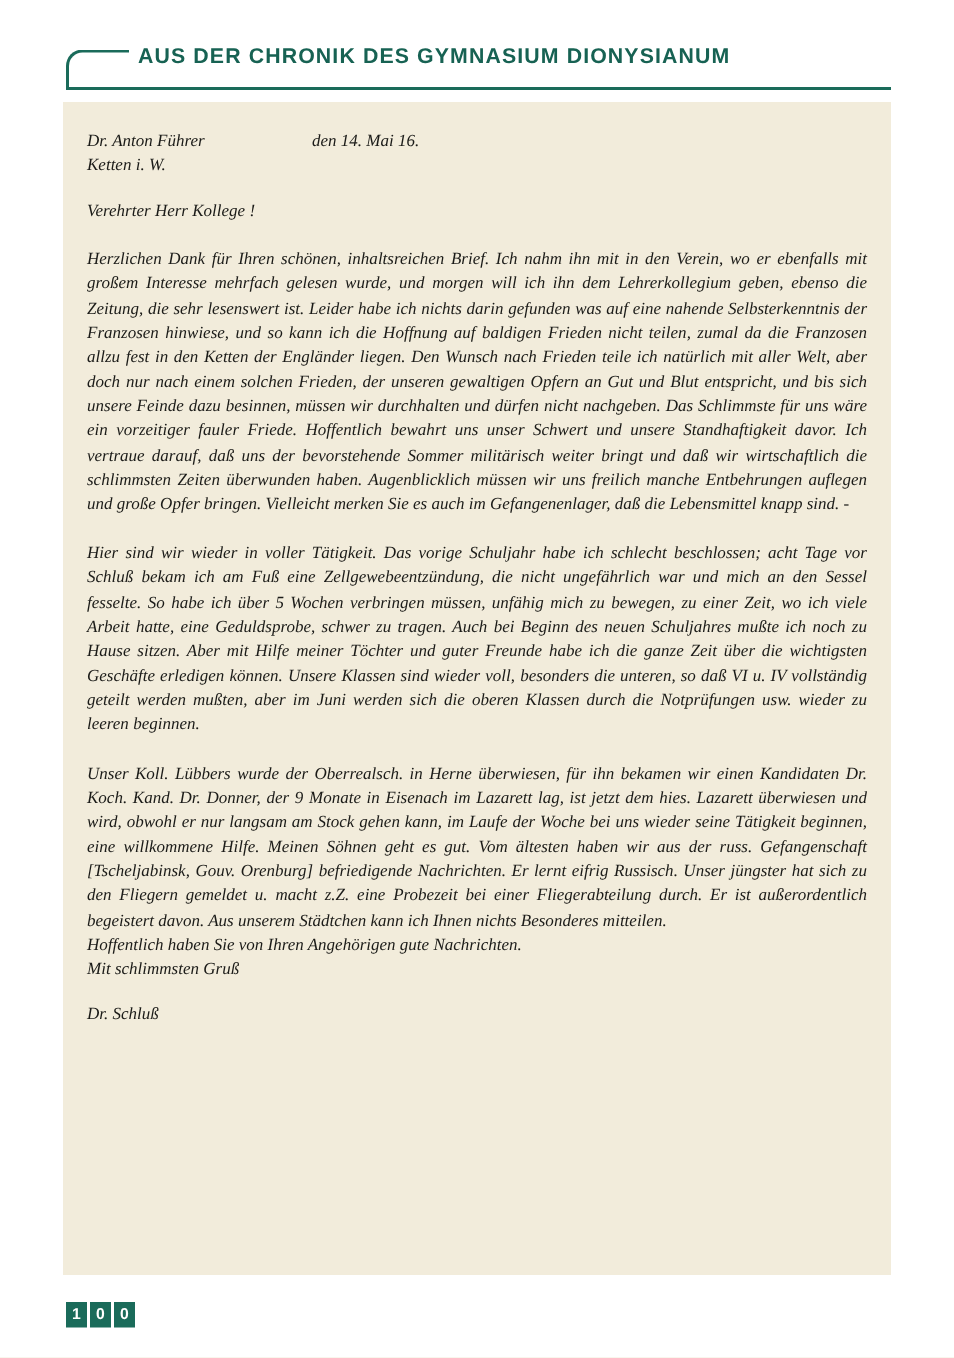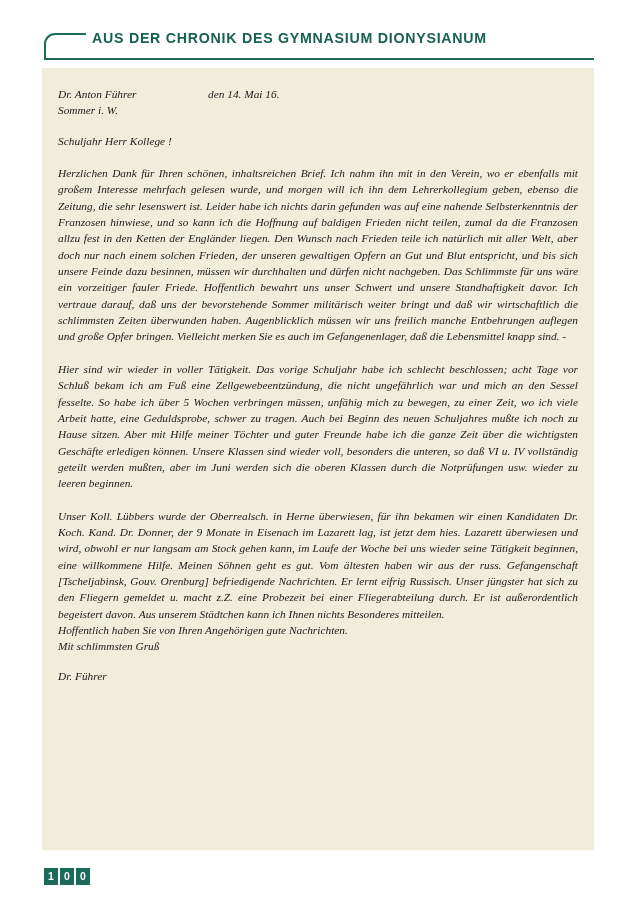--- a/index.html
+++ b/index.html
@@ -112,35 +112,35 @@
   <div id="header-title">AUS DER CHRONIK DES GYMNASIUM DIONYSIANUM</div>
   <div id="header-rule"></div>
 </div>
 
 <div id="letter-panel">
 
   <div class="letter-body">
 
     <div id="letterhead">
       <span class="lh-row"><span class="lh-name">Dr. Anton Führer</span><span>den 14. Mai 16.</span></span>
-      <span class="lh-row">Sommer i. W.</span>
+      <span class="lh-row">Ketten i. W.</span>
     </div>
 
-    <div id="salutation">Schuljahr Herr Kollege !</div>
+    <div id="salutation">Verehrter Herr Kollege !</div>
 
     <p class="para">Herzlichen Dank für Ihren schönen, inhaltsreichen Brief. Ich nahm ihn mit in den Verein, wo er ebenfalls mit großem Interesse mehrfach gelesen wurde, und morgen will ich ihn dem Lehrerkollegium geben, ebenso die Zeitung, die sehr lesenswert ist. Leider habe ich nichts darin gefunden was auf eine nahende Selbsterkenntnis der Franzosen hinwiese, und so kann ich die Hoffnung auf baldigen Frieden nicht teilen, zumal da die Franzosen allzu fest in den Ketten der Engländer liegen. Den Wunsch nach Frieden teile ich natürlich mit aller Welt, aber doch nur nach einem solchen Frieden, der unseren gewaltigen Opfern an Gut und Blut entspricht, und bis sich unsere Feinde dazu besinnen, müssen wir durchhalten und dürfen nicht nachgeben. Das Schlimmste für uns wäre ein vorzeitiger fauler Friede. Hoffentlich bewahrt uns unser Schwert und unsere Standhaftigkeit davor. Ich vertraue darauf, daß uns der bevorstehende Sommer militärisch weiter bringt und daß wir wirtschaftlich die schlimmsten Zeiten überwunden haben. Augenblicklich müssen wir uns freilich manche Entbehrungen auflegen und große Opfer bringen. Vielleicht merken Sie es auch im Gefangenenlager, daß die Lebensmittel knapp sind. -</p>
     <p class="para">Hier sind wir wieder in voller Tätigkeit. Das vorige Schuljahr habe ich schlecht beschlossen; acht Tage vor Schluß bekam ich am Fuß eine Zellgewebeentzündung, die nicht ungefährlich war und mich an den Sessel fesselte. So habe ich über 5 Wochen verbringen müssen, unfähig mich zu bewegen, zu einer Zeit, wo ich viele Arbeit hatte, eine Geduldsprobe, schwer zu tragen. Auch bei Beginn des neuen Schuljahres mußte ich noch zu Hause sitzen. Aber mit Hilfe meiner Töchter und guter Freunde habe ich die ganze Zeit über die wichtigsten Geschäfte erledigen können. Unsere Klassen sind wieder voll, besonders die unteren, so daß VI u. IV vollständig geteilt werden mußten, aber im Juni werden sich die oberen Klassen durch die Notprüfungen usw. wieder zu leeren beginnen.</p>
     <p class="para">Unser Koll. Lübbers wurde der Oberrealsch. in Herne überwiesen, für ihn bekamen wir einen Kandidaten Dr. Koch. Kand. Dr. Donner, der 9 Monate in Eisenach im Lazarett lag, ist jetzt dem hies. Lazarett überwiesen und wird, obwohl er nur langsam am Stock gehen kann, im Laufe der Woche bei uns wieder seine Tätigkeit beginnen, eine willkommene Hilfe. Meinen Söhnen geht es gut. Vom ältesten haben wir aus der russ. Gefangenschaft [Tscheljabinsk, Gouv. Orenburg] befriedigende Nachrichten. Er lernt eifrig Russisch. Unser jüngster hat sich zu den Fliegern gemeldet u. macht z.Z. eine Probezeit bei einer Fliegerabteilung durch. Er ist außerordentlich begeistert davon. Aus unserem Städtchen kann ich Ihnen nichts Besonderes mitteilen.</p>
 
     <div class="closing">
       <span class="cl-row">Hoffentlich haben Sie von Ihren Angehörigen gute Nachrichten.</span>
       <span class="cl-row">Mit schlimmsten Gruß</span>
     </div>
 
-    <div id="signature">Dr. Führer</div>
+    <div id="signature">Dr. Schluß</div>
 
   </div>
 </div>
 
 <div id="page-number">
   <span class="digit">1</span>
   <span class="digit">0</span>
   <span class="digit">0</span>
 </div>
 

